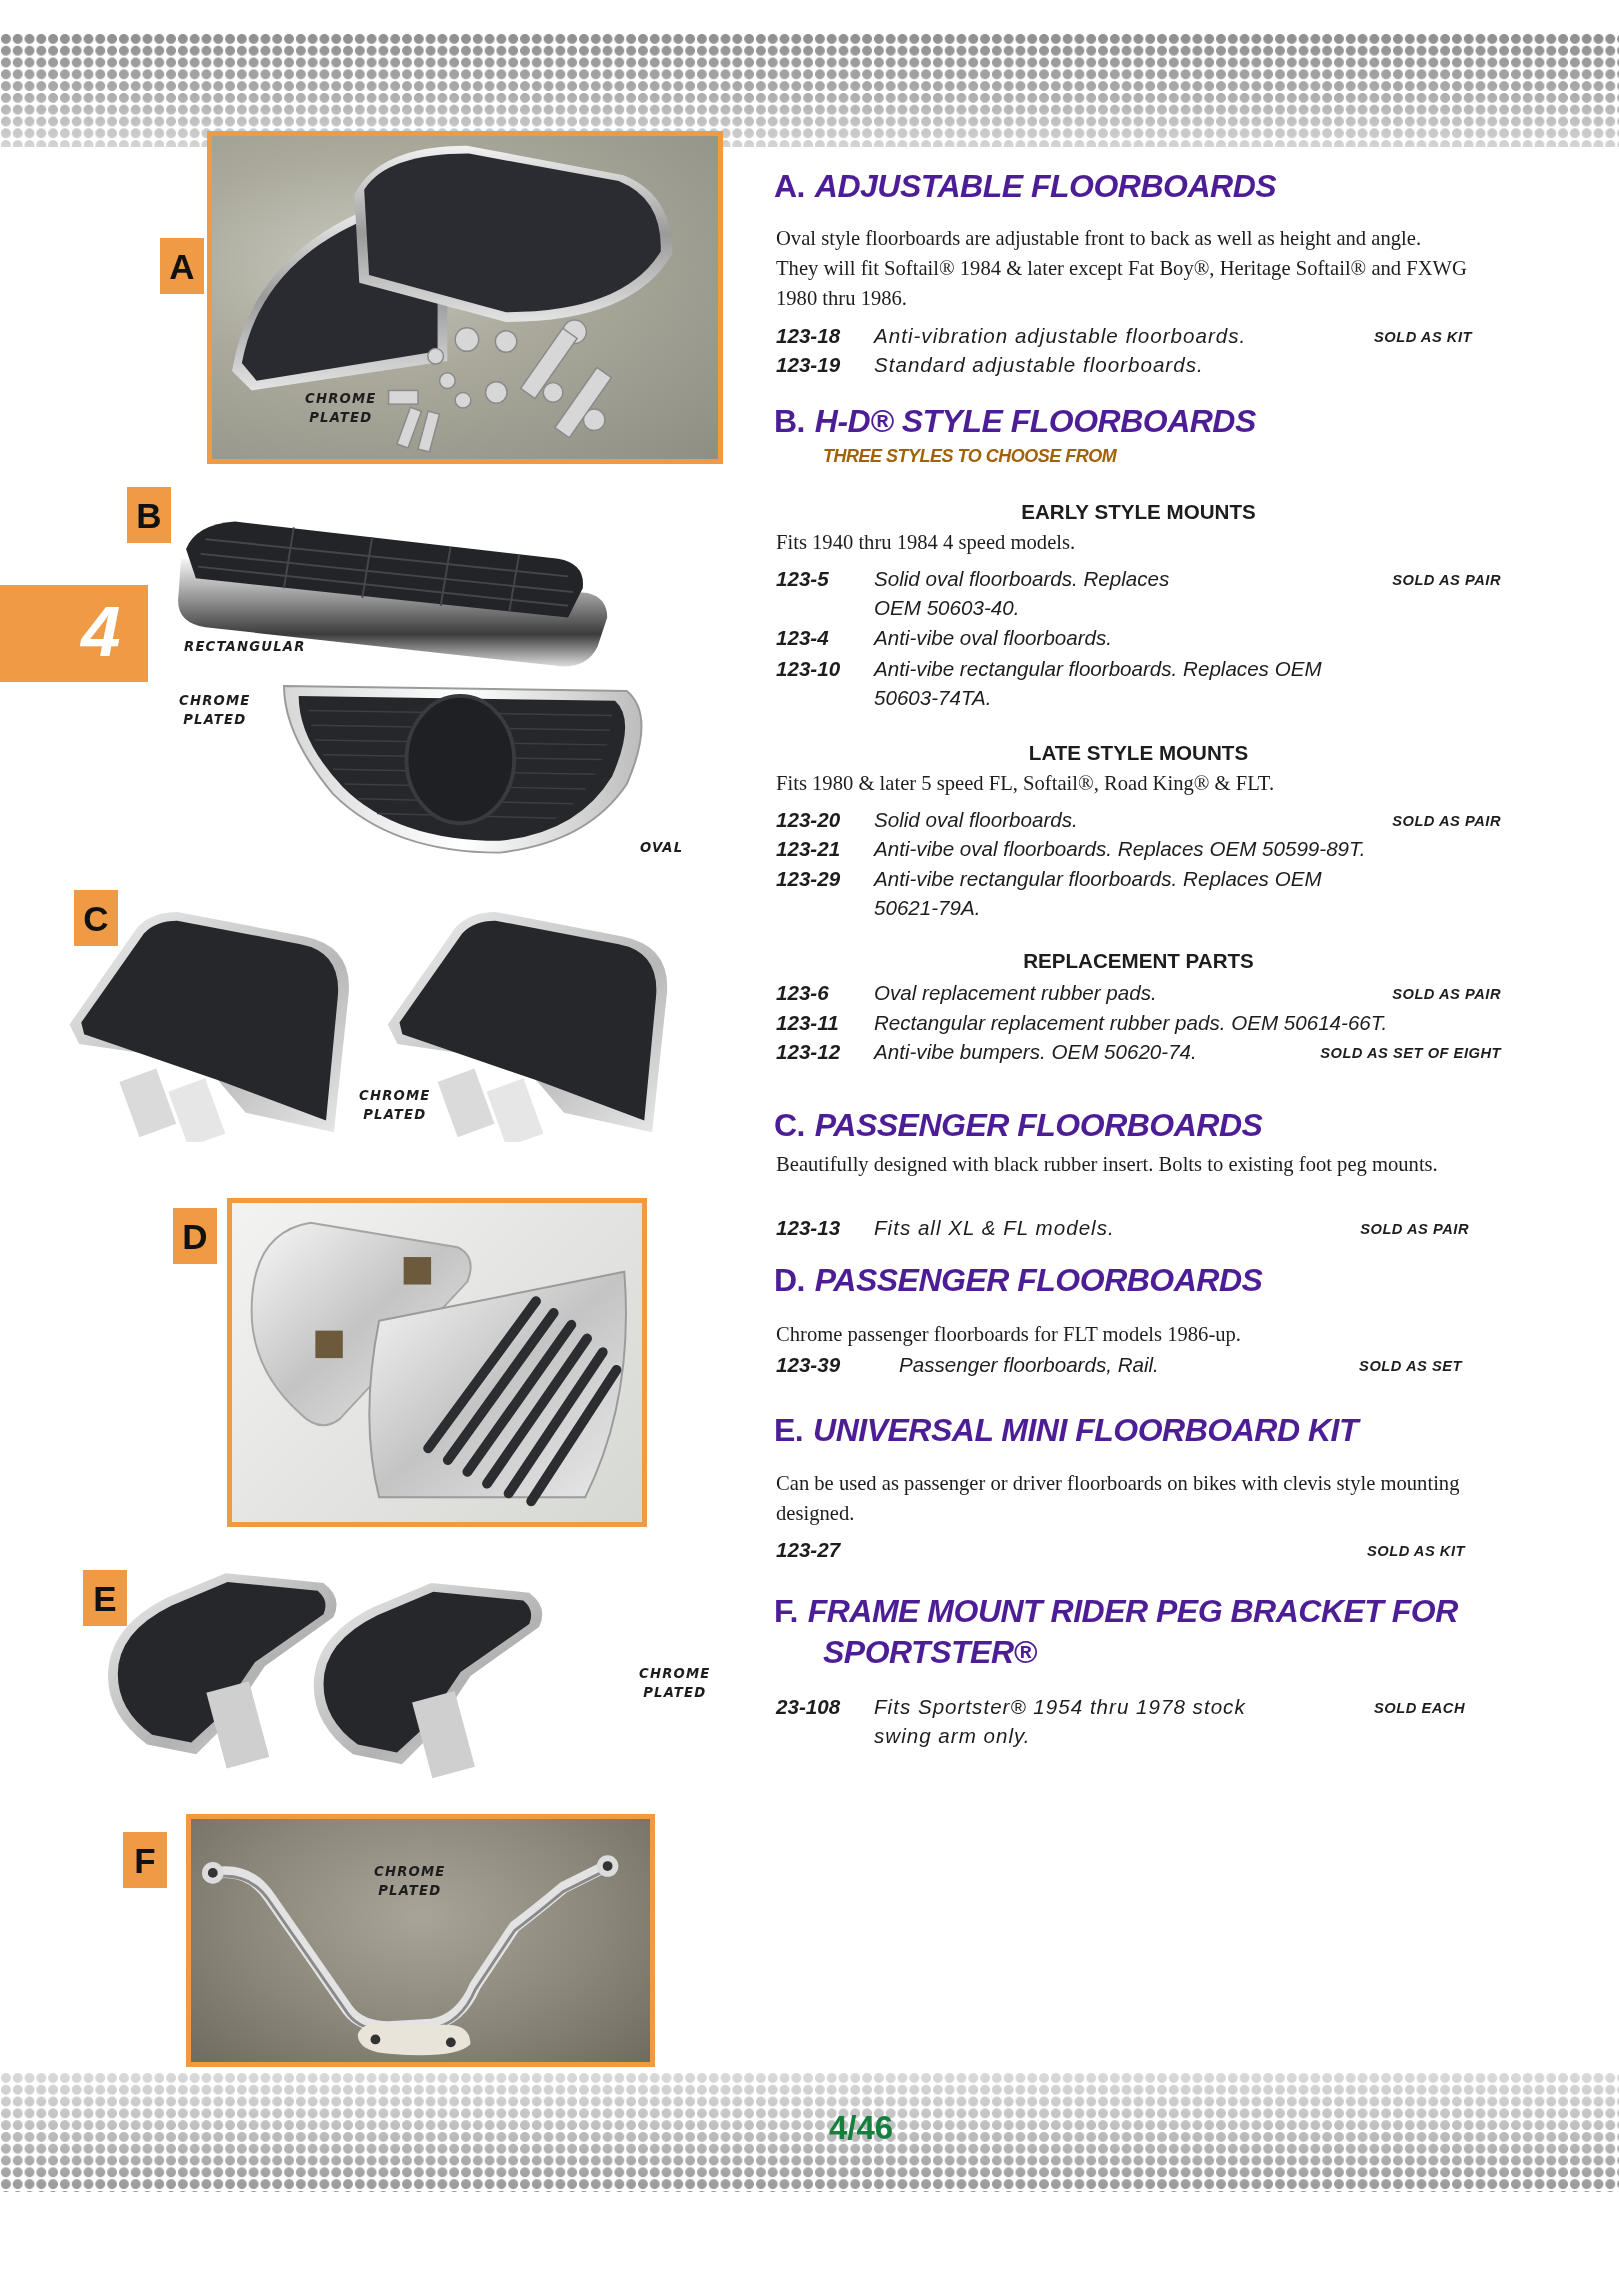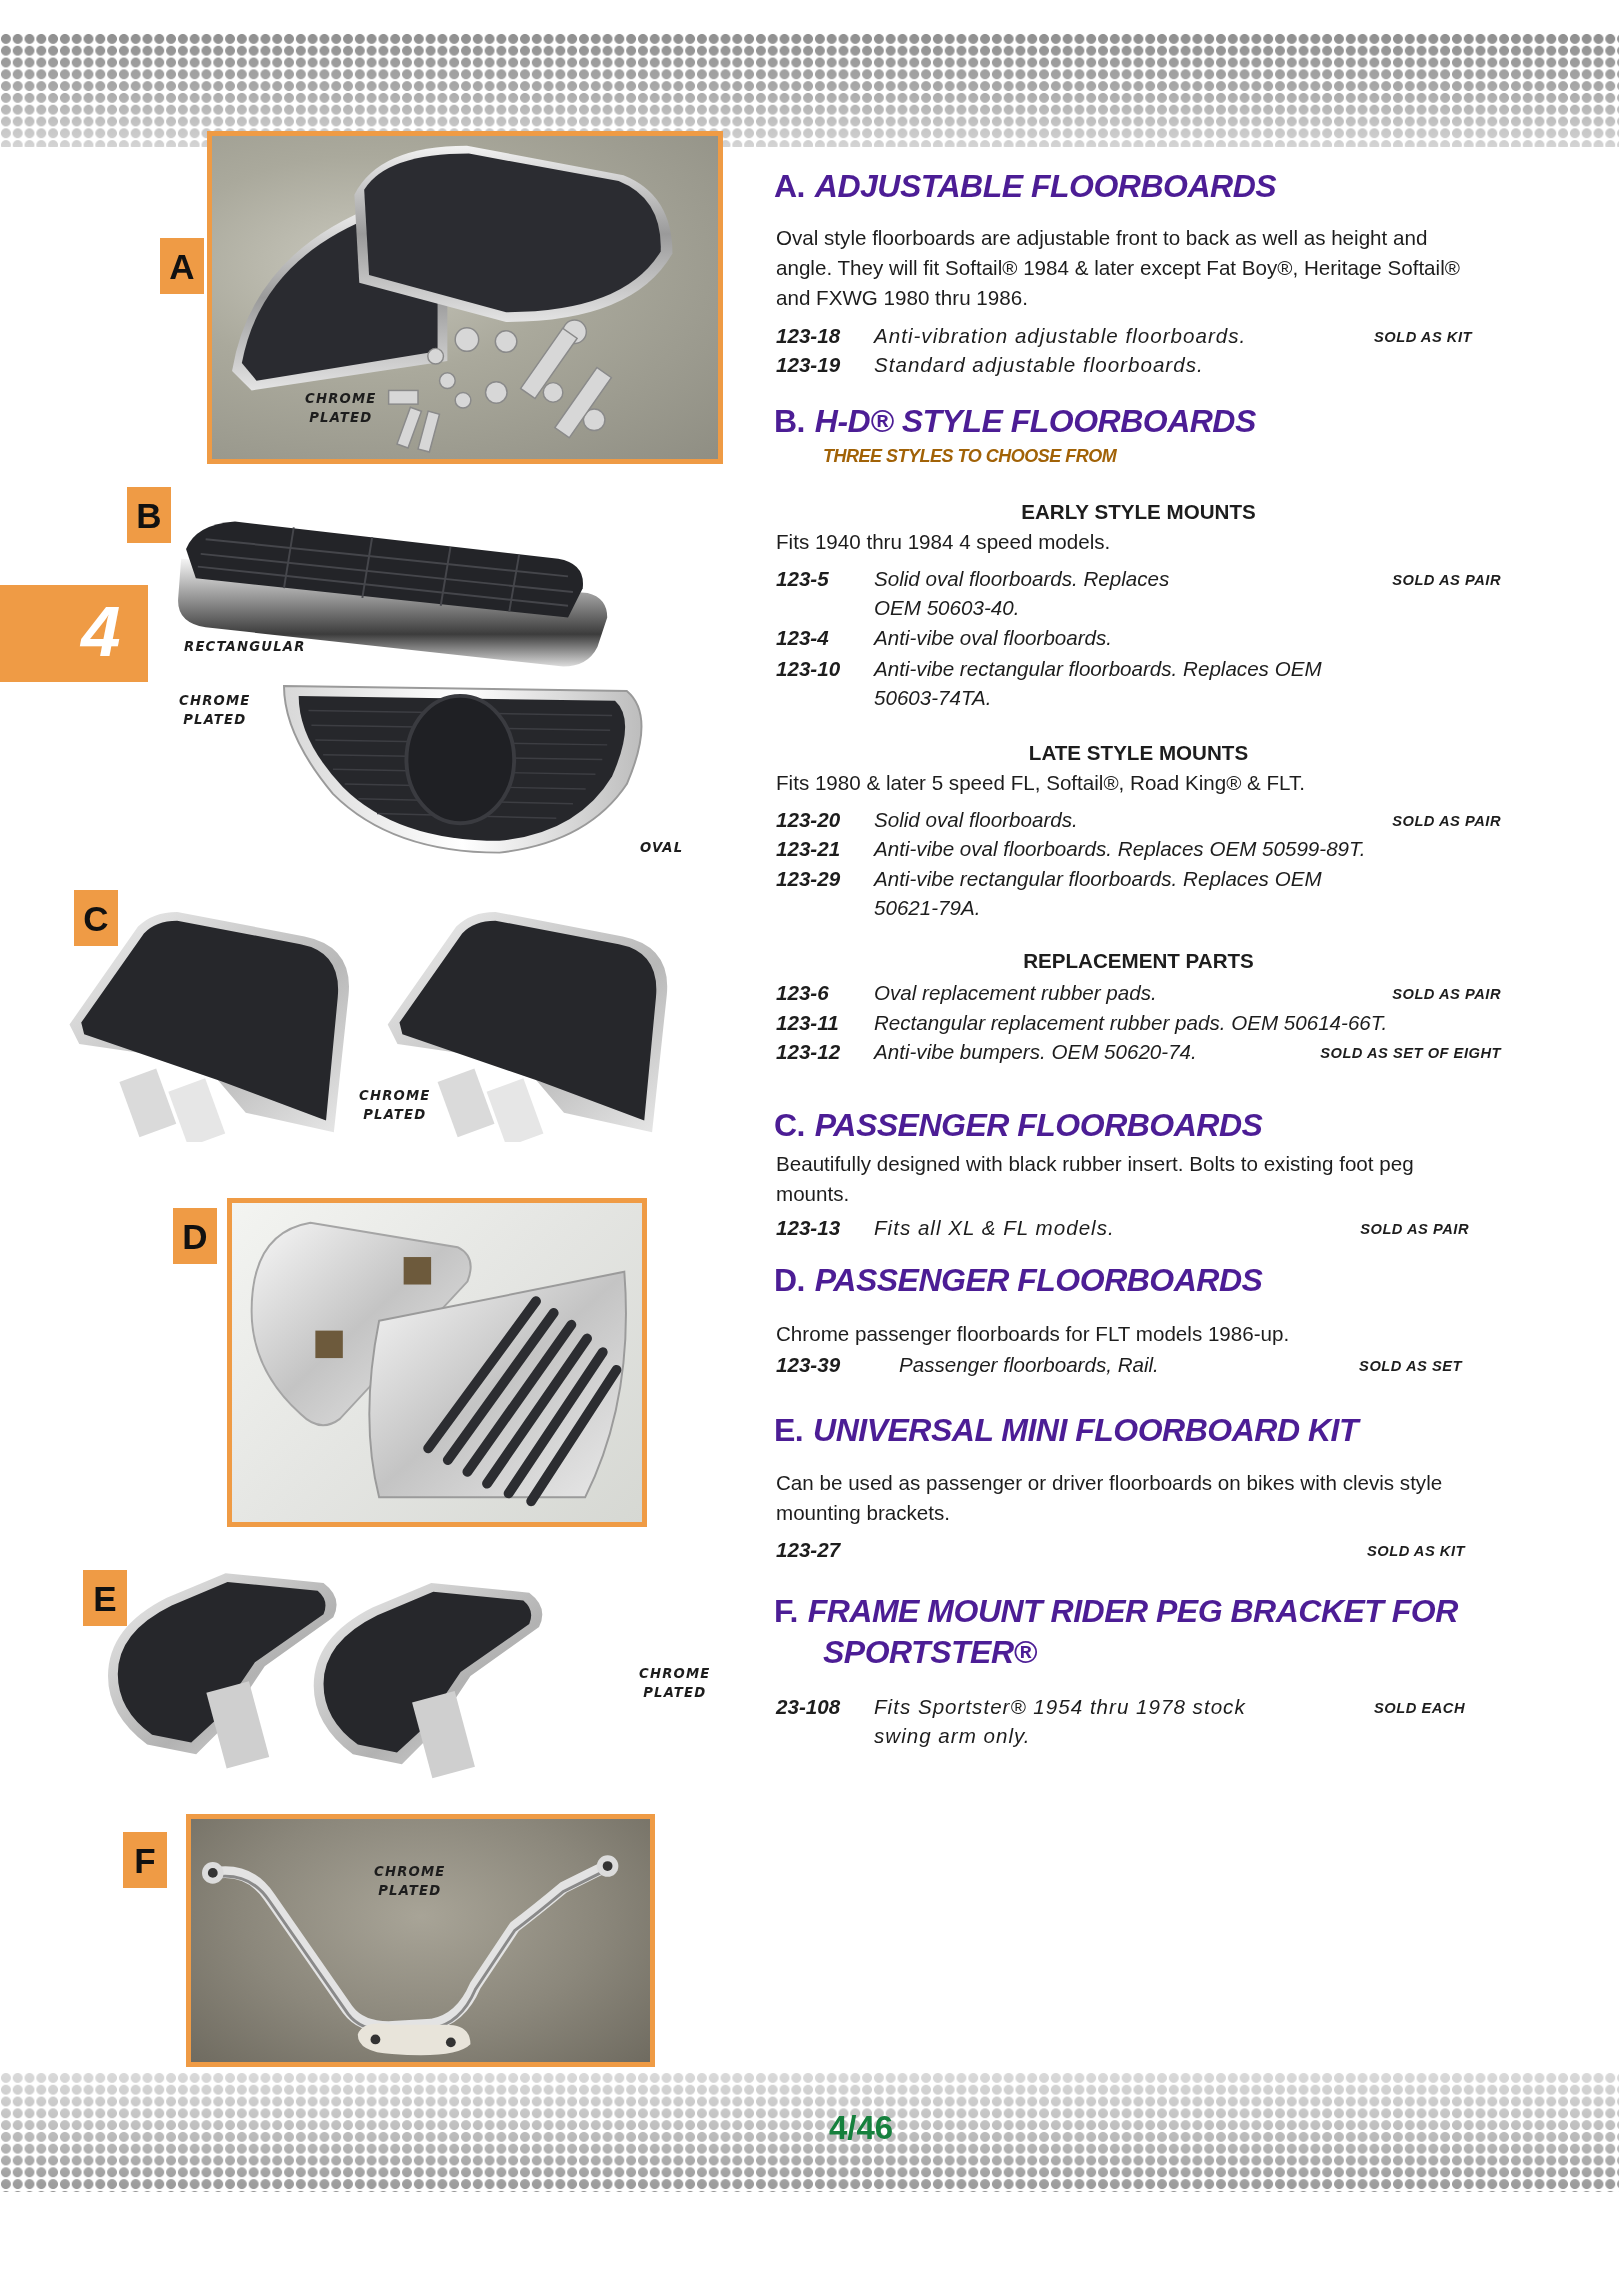--- a/index.html
+++ b/index.html
@@ -31,21 +31,21 @@
   .img-label { position:absolute; font-family:"DejaVu Sans Condensed","DejaVu Sans", sans-serif; font-weight:bold;
     font-size:14.7px; letter-spacing:1.2px; line-height:18.6px; color:#1d1d1d; text-align:center;font-style:italic; }
 
   .section-title { position:absolute; left:774px; font-size:32px; font-weight:bold; color:#4c1d95;
     letter-spacing:-0.5px; line-height:39px; white-space:nowrap; }
   .section-title .ltr { font-style:normal; margin-right:9.8px; }
   .section-title .ttl { font-style:italic; }
   .subtitle { position:absolute; left:823px; font-size:18px; font-weight:bold; font-style:italic; color:#a16207; letter-spacing:-0.5px; }
 
   .body-text { position:absolute; left:776px; width:692px; font-size:20.6px; line-height:30px;
-    color:#1d1d1d; font-family:Liberation Sans, sans-serif; }
+    color:#1d1d1d; font-family:Liberation Serif, serif; }
   .subhead { position:absolute; left:776px; width:725px; text-align:center; font-size:20.6px; font-weight:bold;
     color:#1d1d1d; font-family:"Liberation Sans", sans-serif; }
 
   .row { position:absolute; left:776px; width:725px; font-size:20.6px; line-height:29px; color:#1d1d1d;
     font-family:"Liberation Sans", sans-serif;font-style:italic; }
   .row .pn { position:absolute; left:0; top:0; font-weight:bold; }
   .row .desc { position:absolute; left:98px; top:0; width:510px; }
   .row .sold { position:absolute; right:0; top:2px; font-weight:bold; font-size:14.7px; letter-spacing:0.5px; white-space:nowrap; }
   .page-number { position:absolute; left:829px; top:2109px; font-size:33px; font-weight:bold; color:#15803d; }
 </style>
@@ -332,21 +332,21 @@
 <div class="body-text" style="top:1319px;">Chrome passenger floorboards for FLT models 1986-up.</div>
 <div class="row" style="top:1350px;width:686px;">
   <span class="pn">123-39</span>
   <span class="desc" style="left:123px;">Passenger floorboards, Rail.</span>
   <span class="sold">SOLD AS SET</span>
 </div>
 
 <div class="section-title" style="top:1411px;">
   <span class="ltr">E.</span><span class="ttl">UNIVERSAL MINI FLOORBOARD KIT</span>
 </div>
-<div class="body-text" style="top:1468px;">Can be used as passenger or driver floorboards on bikes with clevis style mounting brackets.</div>
+<div class="body-text" style="top:1468px;">Can be used as passenger or driver floorboards on bikes with clevis style mounting designed.</div>
 <div class="row" style="top:1535px;width:689px;">
   <span class="pn">123-27</span>
   <span class="sold">SOLD AS KIT</span>
 </div>
 
 <div class="section-title" style="top:1592px;">
   <span class="ltr">F.</span><span class="ttl">FRAME MOUNT RIDER PEG BRACKET FOR</span>
 </div>
 <div class="section-title" style="top:1633px;left:823px;">
   <span class="ttl">SPORTSTER®</span>

